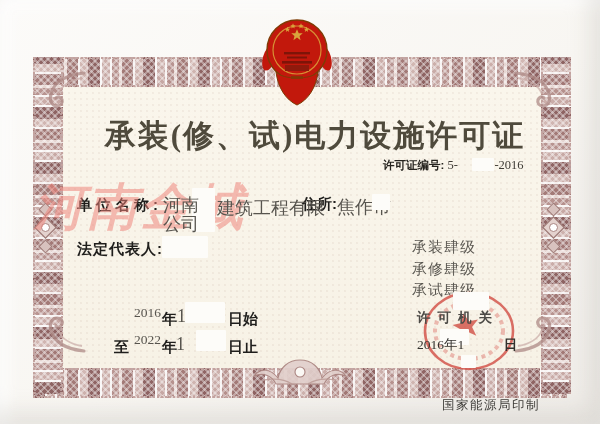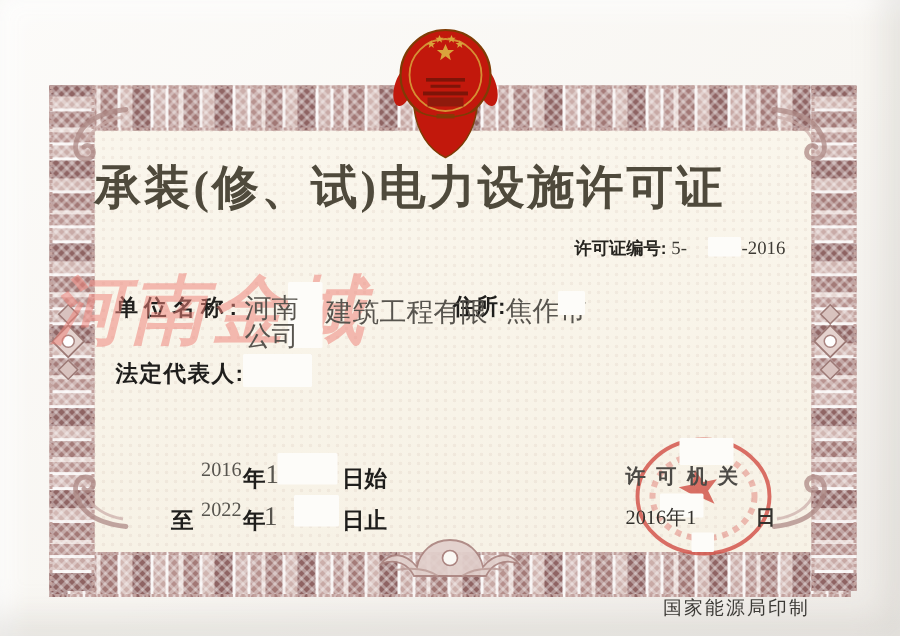--- a/index.html
+++ b/index.html
@@ -43,23 +43,23 @@
   .fl-tr{left:514px;top:70px;transform:scaleX(-1);}
   .fl-bl{left:46px;top:314px;transform:scaleY(-1);}
   .fl-br{left:514px;top:314px;transform:scale(-1,-1);}
   .medallion{position:absolute;z-index:2;width:30px;height:52px;}
   .med-left{left:31px;top:202px;}
   .med-right{left:539px;top:202px;}
   .crest{position:absolute;z-index:2;left:250px;top:356px;width:100px;height:32px;}
   
   .emblem{position:absolute;z-index:3;left:262px;top:14px;width:70px;height:92px;}
   
-  .title{position:absolute;z-index:4;left:59px;top:100px;width:482px;
+  .title{position:absolute;z-index:4;left:59px;top:100px;width:482px;text-align:center;
     font-family:"Liberation Serif","DejaVu Serif",serif;font-weight:bold;font-size:31px;
-    letter-spacing:2px;color:#4f4a3c;margin:4px;}
+    letter-spacing:2px;color:#4f4a3c;margin:15px;}
   .lbl{position:absolute;z-index:4;font-weight:bold;color:#1f1e1c;font-size:15px;white-space:nowrap;}
   .val{position:absolute;z-index:4;font-family:"Liberation Serif","DejaVu Serif",serif;color:#57544e;font-size:18px;white-space:nowrap;}
   .licline{position:absolute;z-index:4;left:383px;top:158px;font-size:11.5px;font-weight:bold;color:#26241f;}
   .licline .num{font-family:"Liberation Serif","DejaVu Serif",serif;font-weight:normal;color:#3e3b35;font-size:12.5px;}
   .classvals{position:absolute;z-index:4;left:412px;top:237px;font-family:"Liberation Serif","DejaVu Serif",serif;
     color:#5a5751;font-size:15px;line-height:21.5px;letter-spacing:1px;}
   .redact{position:absolute;z-index:6;background:#fdfcf9;border-radius:1px;}
   .watermark{position:absolute;z-index:5;left:34px;top:174px;font-family:"DejaVu Serif","Liberation Serif",serif;
     font-weight:bold;font-size:50px;letter-spacing:3px;color:#ef8279;opacity:.52;white-space:nowrap;font-style:italic;}
   .sealwrap{position:absolute;z-index:4;left:418px;top:288px;width:104px;height:90px;}
@@ -151,20 +151,25 @@
   <div class="val" style="left:163px;top:193px;z-index:7;">河南</div>
   <div class="redact" style="left:192px;top:188px;width:23px;height:44px;"></div>
   <div class="val" style="left:217px;top:196px;z-index:7;">建筑工程有限</div>
   <div class="val" style="left:163px;top:212px;z-index:7;">公司</div>
   <div class="lbl" style="left:302px;top:195px;">住所:</div>
   <div class="val" style="left:337px;top:195px;">焦作市</div>
   <div class="redact" style="left:372px;top:194px;width:18px;height:16px;"></div>
 
   <div class="lbl" style="left:77px;top:240px;letter-spacing:1px;">法定代表人:</div>
   <div class="redact" style="left:162px;top:236px;width:46px;height:22px;"></div>
+  <div class="classvals">
+    <div>承装肆级</div>
+    <div>承修肆级</div>
+    <div>承试肆级</div>
+  </div>
 
   <div class="val" style="left:134px;top:305px;font-size:13.5px;">2016</div>
   <div class="lbl" style="left:162px;top:310px;">年</div>
   <div class="val" style="left:177px;top:306px;">1</div>
   <div class="redact" style="left:185px;top:302px;width:40px;height:21px;"></div>
   <div class="lbl" style="left:228px;top:310px;">日始</div>
 
   <div class="lbl" style="left:114px;top:338px;">至</div>
   <div class="val" style="left:134px;top:332px;font-size:13.5px;">2022</div>
   <div class="lbl" style="left:162px;top:338px;">年</div>

